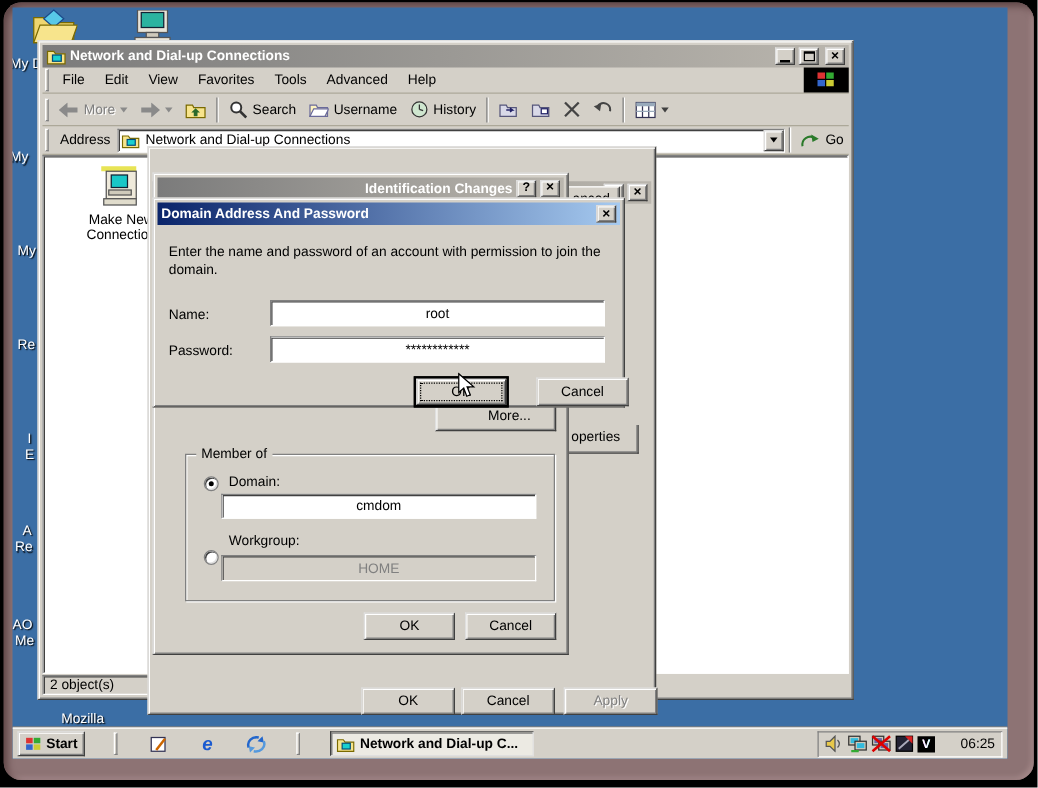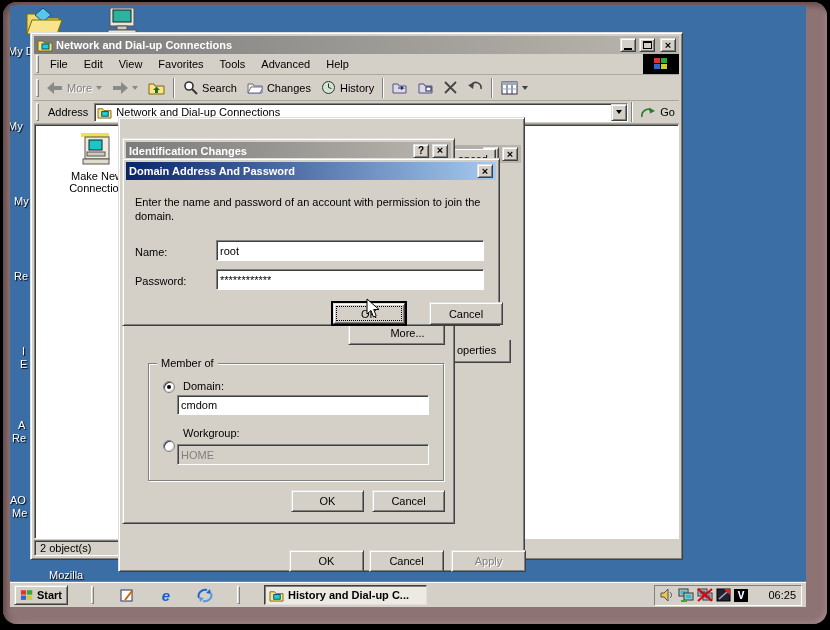--- a/index.html
+++ b/index.html
@@ -6,21 +6,21 @@
   html,body { width:830px; height:630px; }
   body { background:#000; position:relative; font-family:"Liberation Sans",sans-serif; font-size:11px; color:#000; overflow:hidden; }
   .abs { position:absolute; }
   .bezel { position:absolute; left:3px; top:2px; width:824px; height:622px; background:#8d7374; border-radius:14px; box-shadow: inset 3px 3px 6px #5e4546, inset -2px -2px 4px #a88c8d; }
   .screen { position:absolute; left:10px; top:6px; width:796px; height:601px; background:#3b6ea5; overflow:hidden; }
 
   .raised { background:#d4d0c8; border:1px solid; border-color:#dfdfdf #404040 #404040 #dfdfdf; box-shadow: inset 1px 1px 0 #fff, inset -1px -1px 0 #808080; }
   .btn { background:#d4d0c8; border:1px solid; border-color:#dfdfdf #404040 #404040 #dfdfdf; box-shadow: inset 1px 1px 0 #fff, inset -1px -1px 0 #808080; display:flex; align-items:center; justify-content:center; cursor:default; }
   .sunken { border:1px solid; border-color:#808080 #fff #fff #808080; box-shadow: inset 1px 1px 0 #404040; }
   .field { background:#fff; }
-  input.field { font:11px "Liberation Sans",sans-serif; padding:1px 3px; outline:none; color:#000; }
+  input.field { font:11px "Liberation Sans",sans-serif; padding:1px 3px; outline:none; color:#000;text-align:center; }
   input.field:disabled { background:#d4d0c8; color:#808080; }
   .titlebar { display:flex; align-items:center; gap:3px; padding:0 3px; color:#fff; font-weight:bold; height:18px; }
   .inactive-grad { background:linear-gradient(90deg,#7b7b7b,#bab6ae); }
   .active-grad { background:linear-gradient(90deg,#0a246a,#a6caf0); }
   .tb-btn { width:16px; height:14px; font-size:10px; font-weight:bold; color:#000; flex:none; }
   .minbar { width:8px; height:2px; background:#000; margin-top:7px; }
   .maxbox { width:9px; height:8px; border:1px solid #000; border-top:2px solid #000; }
   .xglyph { font-size:11px; line-height:1; }
   .menu-item { padding:3px 8px; }
   .sep-v { width:2px; height:20px; border-left:1px solid #808080; border-right:1px solid #fff; margin:0 3px; flex:none; }
@@ -142,21 +142,21 @@
             <circle cx="6" cy="6" r="4" fill="#fff" stroke="#333" stroke-width="1.6"></circle>
             <line x1="9" y1="9" x2="14" y2="14" stroke="#333" stroke-width="2"></line>
           </svg>
         <span>Search</span>
       </div>
       <div class="toolbtn">
         <svg width="16" height="13" viewBox="0 0 16 13">
             <path d="M1,3 L6,3 L7,5 L15,5 L15,12 L1,12 Z" fill="#fdf3c0" stroke="#6a6a9a"></path>
             <path d="M1,12 L4,6 L16,6 L13,12 Z" fill="#fff" stroke="#6a6a9a"></path>
           </svg>
-        <span>Changes</span>
+        <span>Username</span>
       </div>
       <div class="toolbtn">
         <svg width="15" height="15" viewBox="0 0 15 15">
             <circle cx="7.5" cy="7.5" r="6" fill="#cfe6cf" stroke="#333"></circle>
             <line x1="7.5" y1="7.5" x2="7.5" y2="3.5" stroke="#333"></line>
             <line x1="7.5" y1="7.5" x2="10.5" y2="8.5" stroke="#333"></line>
           </svg>
         <span>History</span>
       </div>
       <div class="sep-v"></div>
@@ -266,21 +266,21 @@
     </div>
     <div class="abs btn" style="left:250px; top:432px; width:75px; height:22px;">
       <span>Cancel</span>
     </div>
     <div class="abs btn" style="left:332px; top:432px; width:75px; height:22px;">
       <span class="dis">Apply</span>
     </div>
   </div>
 
   <div class="abs raised" style="left:112px; top:132px; width:333px; height:386px; z-index:20;">
-    <div class="abs titlebar inactive-grad" style="left:3px; top:3px; right:3px; height:17px;">
+    <div class="abs titlebar inactive-grad" style="left:3px; top:3px; right:3px; height:17px;text-align:right;">
       <span style="flex:1; overflow:hidden; white-space:nowrap;">Identification Changes</span>
       <div class="btn tb-btn">
           <span>?</span>
         </div>
       <div class="btn tb-btn">
           <span class="xglyph">×</span>
         </div>
     </div>
 
     <div class="abs btn" style="left:225px; top:182px; width:97px; height:24px;padding-left:22px;">
@@ -362,21 +362,21 @@
         <path d="M14,5 C16,10 11,14 6,13" fill="none" stroke="#59d" stroke-width="2"></path>
         <polygon points="3,14 7,10 2,9" fill="#59d"></polygon>
       </svg>
     </div>
     <div class="grip"></div>
     <div class="bar" style="width:163px; height:20px; background:#eceae3; border:1px solid; border-color:#404040 #dfdfdf #dfdfdf #404040; box-shadow:inset 1px 1px 0 #808080; padding:0 4px; gap:4px; font-weight:bold;">
       <svg width="15" height="13" viewBox="0 0 16 14">
         <path d="M1,3 L6,3 L7.5,5 L15,5 L15,13 L1,13 Z" fill="#f7e48c" stroke="#7a6a00"></path>
           <rect x="5" y="6" width="7" height="5" fill="#1ad0d0" stroke="#004a7a"></rect>
       </svg>
-      <span style="white-space:nowrap; overflow:hidden;">History and Dial-up C...</span>
+      <span style="white-space:nowrap; overflow:hidden;">Network and Dial-up C...</span>
     </div>
     <div style="flex:1;"></div>
     <div class="bar" style="width:148px; height:21px; border:1px solid; border-color:#808080 #fff #fff #808080; padding:0 5px; gap:3px;">
       <svg width="15" height="14" viewBox="0 0 15 14">
         <polygon points="1,5 4,5 8,1 8,13 4,9 1,9" fill="#e8c84a" stroke="#555"></polygon>
         <path d="M10,4 C12,6 12,8 10,10" fill="none" stroke="#555"></path>
       </svg>
       <svg width="16" height="14" viewBox="0 0 16 14">
         <rect x="1" y="1" width="9" height="7" fill="#cfcabb" stroke="#333"></rect>
           <rect x="2.5" y="2.5" width="6" height="4" fill="#3bd"></rect>

